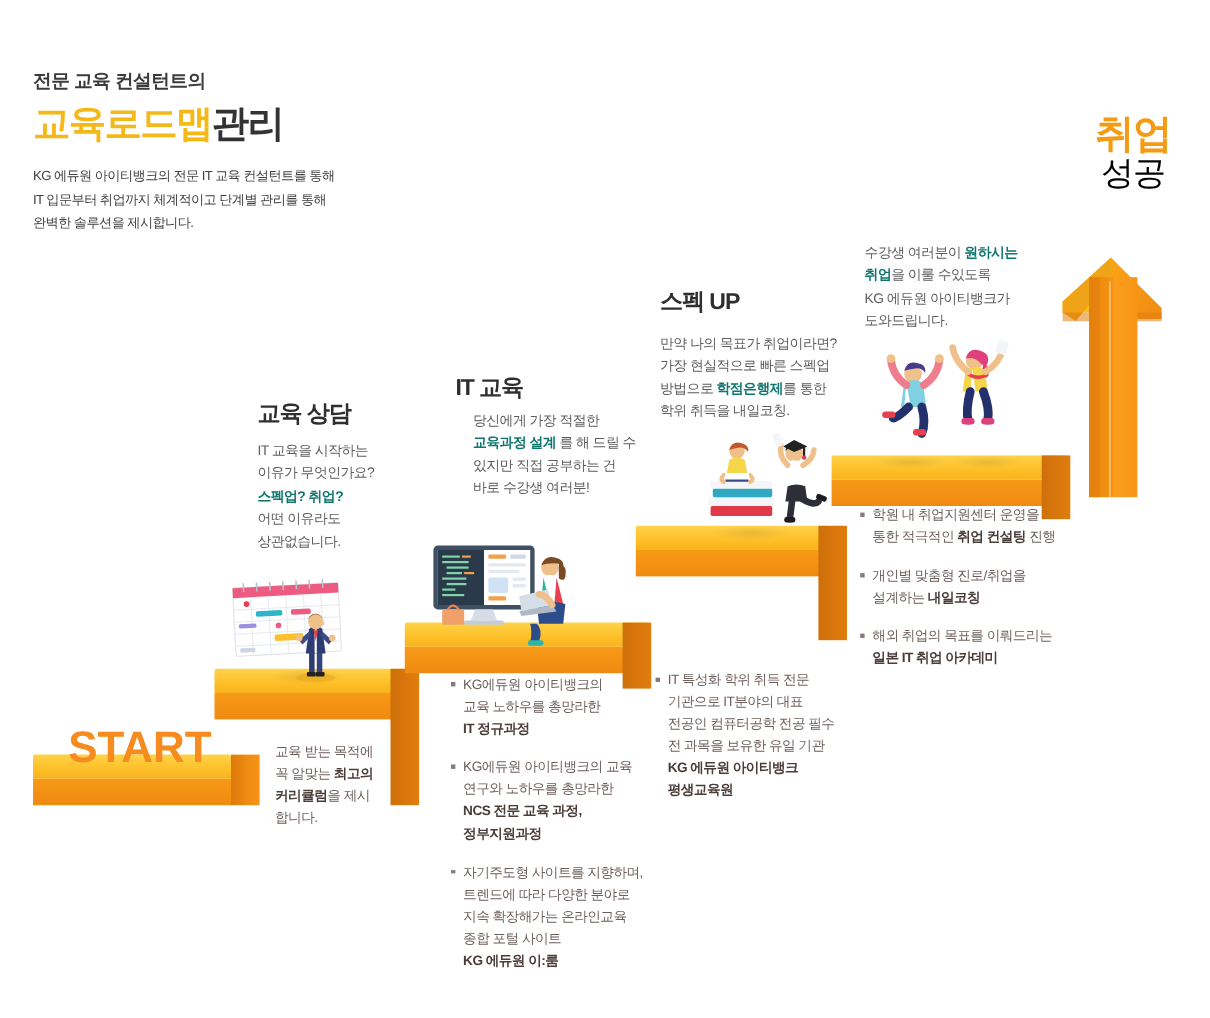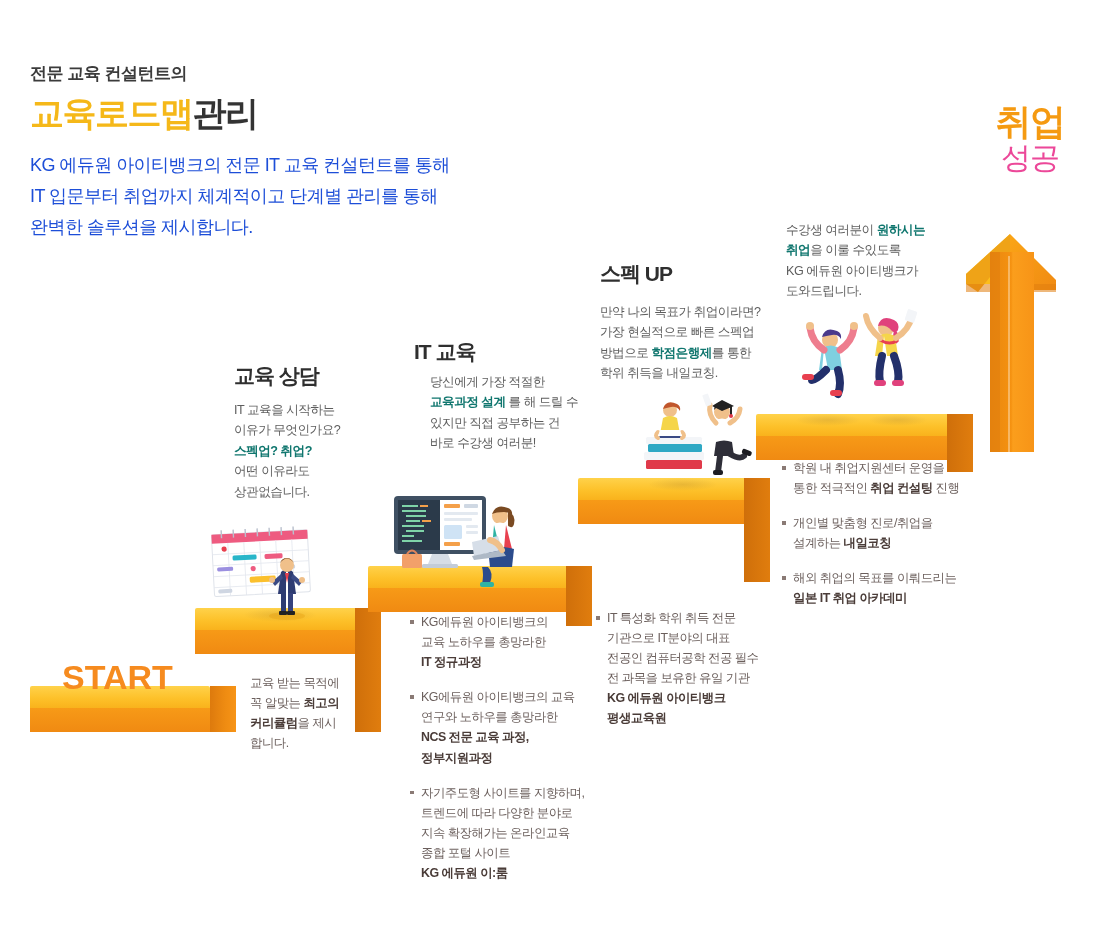--- a/index.html
+++ b/index.html
@@ -21,21 +21,21 @@
     font-size:17px;font-weight:bold;color:#3b3b3b;letter-spacing:-0.5px;
     margin:0 0 9px 0;
   }
   .title{
     font-size:34px;font-weight:bold;letter-spacing:-1.5px;margin:0;
     line-height:1.12;white-space:nowrap;
   }
   .title .hl{color:#f5b819;}
   .title .dk{color:#333333;}
   .lede{
-    margin:18px 0 0 0;font-size:18px;line-height:1.73;color:#1d4ed8;
+    margin:18px 0 0 0;font-size:12px;line-height:1.73;color:#404040;
     letter-spacing:-0.55px;
   }
 
   
   .stairs{position:absolute;left:0;top:0;width:1100px;height:925px;
           pointer-events:none;}
 
   .step{position:absolute;}
   
   .tread{
@@ -57,29 +57,29 @@
     background:linear-gradient(90deg,#cf6f0a 0%,#e07d0e 100%);
   }
   .floorshadow{
     position:absolute;border-radius:50%;
     background:radial-gradient(ellipse at center,rgba(150,110,40,.20) 0%,rgba(255,255,255,0) 70%);
   }
 
   
   .start-label{
     position:absolute;left:62px;top:658px;
-    font-size:34px;font-weight:bold;color:#f68b1f;letter-spacing:0px;
+    font-size:40px;font-weight:bold;color:#f68b1f;letter-spacing:0px;
     font-family:"Liberation Sans",sans-serif;
   }
 
   
   .success{position:absolute;left:975px;top:103px;text-align:center;width:110px;}
   .success .big{display:block;font-size:36px;font-weight:bold;color:#f59a11;
     letter-spacing:-1.5px;line-height:1.05;}
-  .success .sm{display:block;font-size:30px;font-weight:normal;color:#ec4899;
+  .success .sm{display:block;font-size:30px;font-weight:normal;color:#000000;
     letter-spacing:-1px;line-height:1.15;}
 
   
   .arrow-wrap{position:absolute;left:952px;top:222px;width:120px;height:240px;}
 
   
   .sect-title{
     position:absolute;font-size:21px;font-weight:bold;color:#2f2f2f;
     letter-spacing:-1px;white-space:nowrap;
   }

